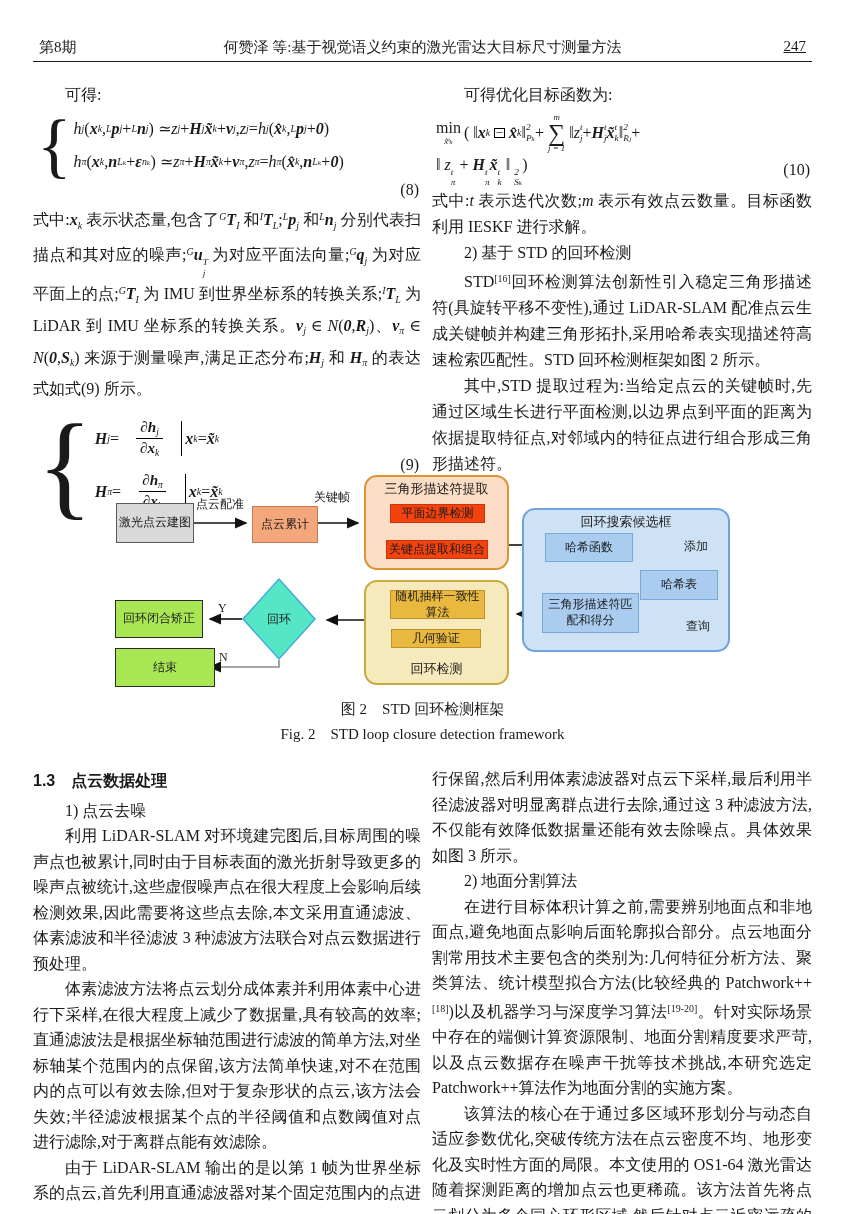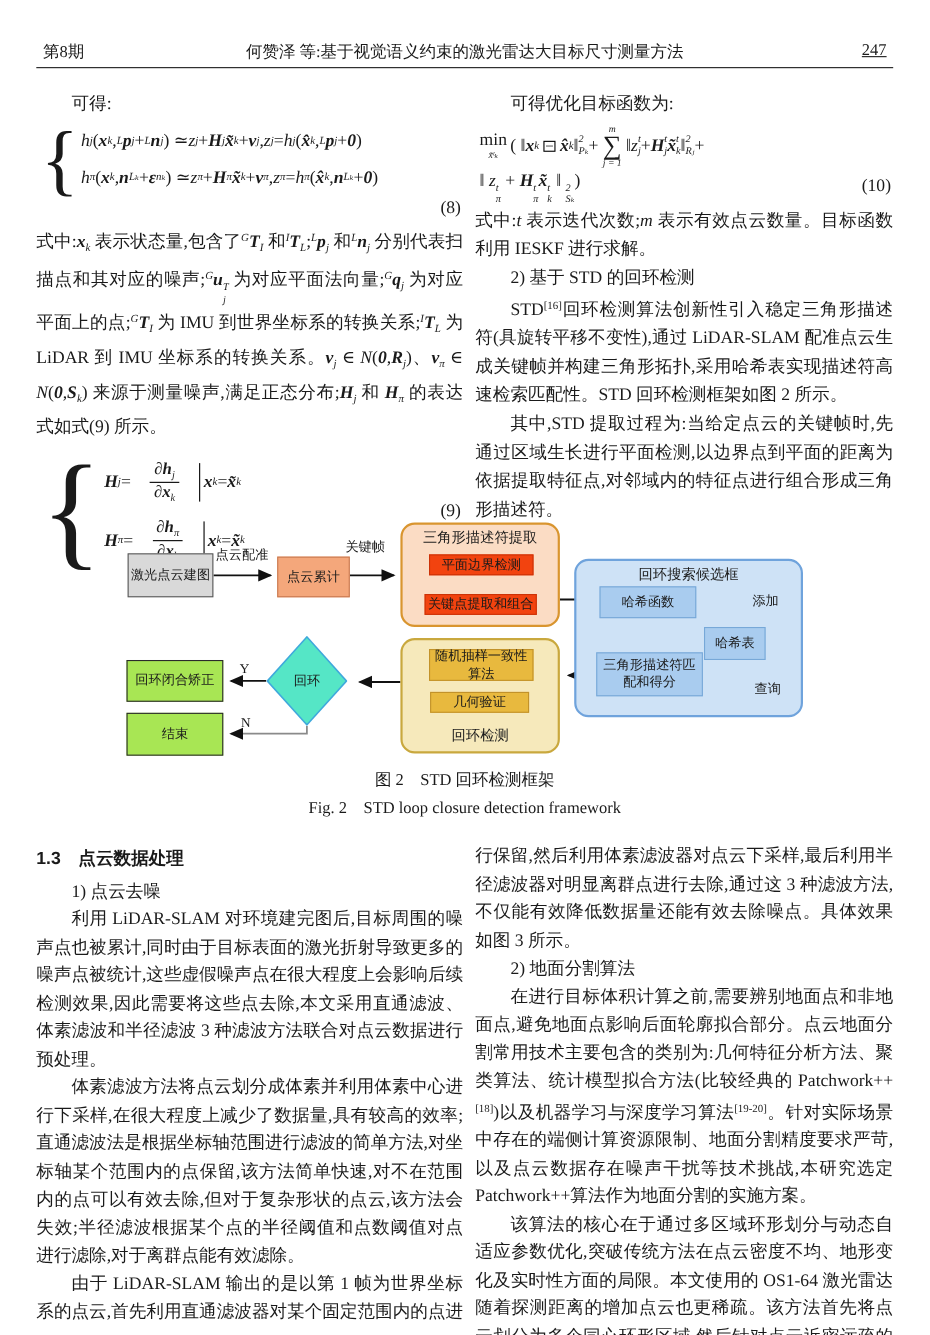--- a/index.html
+++ b/index.html
@@ -325,26 +325,26 @@
     <div class="fpanel" style="left: 522px; top: 48px; width: 208px; height: 144px; background-color: rgb(206, 226, 246); border-color: rgb(111, 163, 220);"></div>
     <div class="ftitle" style="left:522px;top:53px;width:208px">回环搜索候选框</div>
     <div class="fpanel" style="left: 364px; top: 120px; width: 145px; height: 105px; background-color: rgb(246, 233, 187); border-color: rgb(201, 168, 62);"></div>
     <div class="ftitle" style="left:364px;top:200px;width:145px">回环检测</div>
 
     <div class="fnode" style="left: 116px; top: 43px; width: 78px; height: 40px; background-color: rgb(217, 217, 217); border-color: rgb(90, 90, 90);">激光点云建图</div>
     <div class="fnode" style="left: 252px; top: 46px; width: 66px; height: 37px; background-color: rgb(244, 167, 123); border-color: rgb(200, 122, 82);">点云累计</div>
     <div class="fnode" style="left: 390px; top: 44px; width: 95px; height: 19px; background-color: rgb(242, 67, 15); border-color: rgb(204, 50, 7);">平面边界检测</div>
     <div class="fnode" style="left: 386px; top: 80px; width: 102px; height: 19px; background-color: rgb(242, 67, 15); border-color: rgb(204, 50, 7);">关键点提取和组合</div>
     <div class="fnode" style="left: 545px; top: 73px; width: 88px; height: 29px; background-color: rgb(169, 204, 239); border-color: rgb(119, 168, 216);">哈希函数</div>
-    <div class="fnode" style="left: 640px; top: 110px; width: 56px; height: 30px; background-color: rgb(169, 204, 239); border-color: rgb(119, 168, 216);">哈希表</div>
+    <div class="fnode" style="left: 640px; top: 110px; width: 78px; height: 30px; background-color: rgb(169, 204, 239); border-color: rgb(119, 168, 216);">哈希表</div>
     <div class="fnode" style="left: 542px; top: 133px; width: 97px; height: 40px; background-color: rgb(169, 204, 239); border-color: rgb(119, 168, 216);">三角形描述符匹配和得分</div>
     <div class="fnode" style="left: 390px; top: 130px; width: 95px; height: 29px; background-color: rgb(232, 185, 62); border-color: rgb(194, 146, 42);">随机抽样一致性算法</div>
     <div class="fnode" style="left: 391px; top: 169px; width: 90px; height: 19px; background-color: rgb(232, 185, 62); border-color: rgb(194, 146, 42);">几何验证</div>
     <div class="fnode" style="left: 115px; top: 140px; width: 88px; height: 38px; background-color: rgb(168, 230, 84); border-color: rgb(43, 43, 43);">回环闭合矫正</div>
-    <div class="fnode" style="left: 115px; top: 188px; width: 88px; height: 39px; background-color: rgb(168, 230, 84); border-color: rgb(43, 43, 43);">结束</div>
+    <div class="fnode" style="left: 115px; top: 188px; width: 100px; height: 39px; background-color: rgb(168, 230, 84); border-color: rgb(43, 43, 43);">结束</div>
 
     <div class="diamond-outer" style="left: 242px; top: 118px; width: 74px; height: 82px; background-color: rgb(63, 168, 220);">
       <div class="diamond-inner" style="background-color: rgb(85, 230, 198);">回环</div>
     </div>
 
     <div class="flabel" style="left:196px;top:36px">点云配准</div>
     <div class="flabel" style="left:314px;top:29px">关键帧</div>
     <div class="flabel" style="left:684px;top:78px">添加</div>
     <div class="flabel" style="left:686px;top:158px">查询</div>
     <div class="flabel" style="left:218px;top:141px">Y</div>

